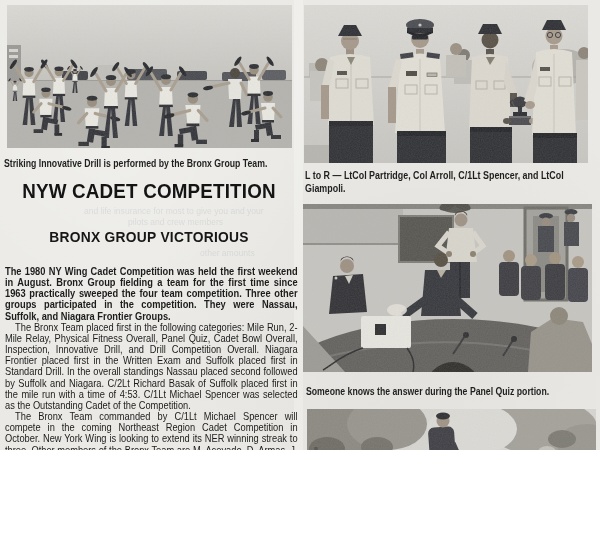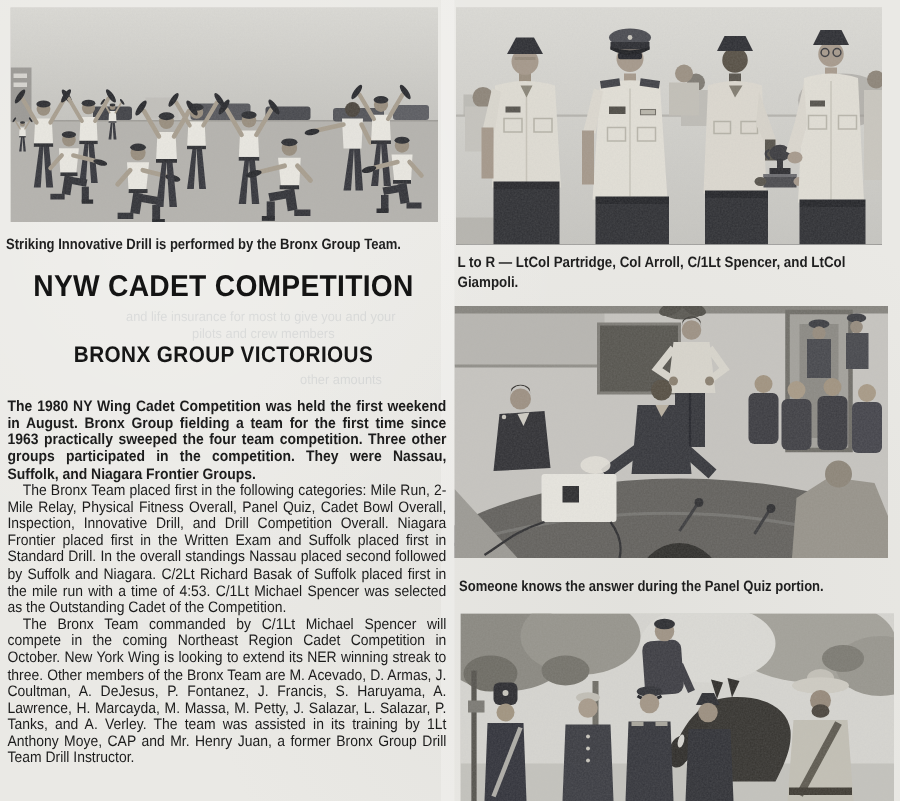--- a/index.html
+++ b/index.html
@@ -1,17 +1,17 @@
 <!DOCTYPE html>
 <html><head>
 <meta charset="utf-8">
 <style>
   html,body{margin:0;padding:0;}
   .page{
-    position:relative;width:600px;height:534px;overflow:hidden;
+    position:relative;width:600px;height:450px;overflow:hidden;
     background:#eae9e5;
     background-image:
       radial-gradient(circle at 18% 30%, rgba(255,255,255,.25) 0%, rgba(255,255,255,0) 45%),
       radial-gradient(circle at 70% 75%, rgba(190,190,184,.18) 0%, rgba(190,190,184,0) 50%);
     font-family:"Liberation Sans", sans-serif;
     color:#1b1b1b;
   }
   .photo{
     position:absolute;overflow:hidden;background:#cfcec9;
     box-shadow: inset 0 0 0 1px rgba(45,45,45,.5), inset 0 0 14px rgba(0,0,0,.22);

